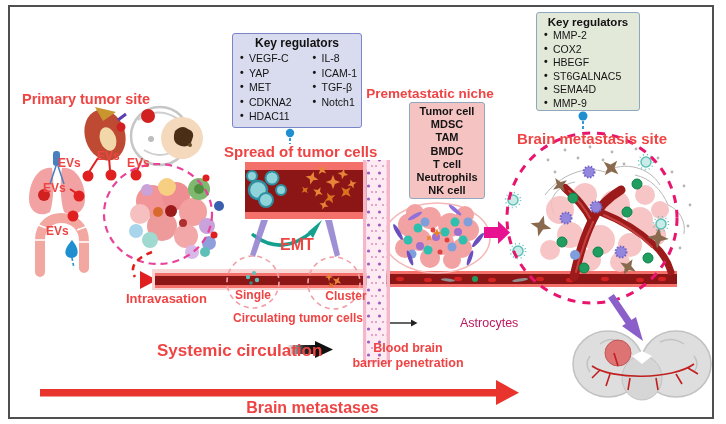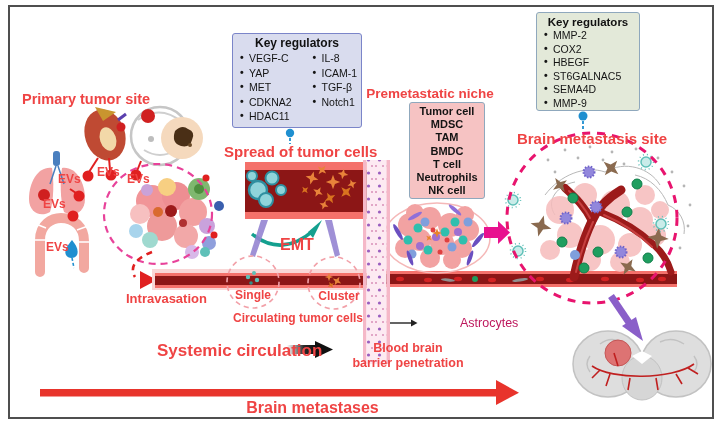--- a/index.html
+++ b/index.html
@@ -20,21 +20,21 @@
   .box-lav .cols{display:flex;}
   .box-lav .cols ul:first-child{width:57%;}
   .box-grn{left:536px;top:12px;width:104px;height:99px;background:#e3e9d9;border:1.6px solid #8fa8bd;}
   .box-grn .bt{font-size:11.5px;line-height:14px;}
   .box-grn li{font-size:10.5px;line-height:13.6px;}
   .box-pnk{left:397px;top:102px;width:76px;height:97px;background:#f6c3c3;border:1.6px solid #8fa8bd;margin-left:12px;}
   .box-pnk div{font-size:11px;font-weight:bold;line-height:13.2px;text-align:center;color:#131313;}
   .box-blu{left:32px;top:270px;width:96px;height:107px;background:#dce9f6;border:1.6px solid #5c8fd0;}
   .box-blu .bt{font-size:11.5px;line-height:14px;}
   .box-blu li{font-size:10.5px;line-height:13.1px;}
-  .ev{font-size:12px;margin-top:16px;}
+  .ev{font-size:12px;}
 </style>
 </head>
 <body>
 
 <div id="canvas">
   <div class="frame"></div>
 
   <svg class="art" width="726" height="424" viewBox="0 0 726 424">
     <defs>
       <path id="sp" d="M0,-6 L1.6,-1.6 L6,0 L1.6,1.6 L0,6 L-1.6,1.6 L-6,0 L-1.6,-1.6 Z"></path>
@@ -411,21 +411,21 @@
   <div class="t ctr" style="left:225px;top:399px;width:175px;font-size:16px;">Brain metastases</div>
 
   <div class="t ev" style="left:58px;top:156px;">EVs</div>
   <div class="t ev" style="left:97px;top:149px;">EVs</div>
   <div class="t ev" style="left:127px;top:156px;">EVs</div>
   <div class="t ev" style="left:43px;top:181px;">EVs</div>
   <div class="t ev" style="left:46px;top:224px;">EVs</div>
 
   <div class="t" style="left:126px;top:291px;font-size:13px;">Intravasation</div>
   <div class="t ctr" style="left:232px;top:288px;width:42px;font-size:12px;">Single</div>
-  <div class="t ctr" style="left:315px;top:289px;width:48px;font-size:12px;">Cluster</div>
+  <div class="t ctr" style="left:322px;top:289px;width:48px;font-size:12px;">Cluster</div>
   <div class="t ctr" style="left:228px;top:311px;width:140px;font-size:12px;">Circulating tumor cells</div>
   <div class="t" style="left:157px;top:341px;font-size:17px;">Systemic circulation</div>
   <div class="t" style="left:280px;top:236px;font-size:16px;">EMT</div>
 
   <div class="t ctr" style="left:342px;top:341px;width:132px;font-size:12.5px;line-height:14.5px;">
     <div>Blood brain</div>
     <div>barrier penetration</div>
   </div>
   <div style="position:absolute;left:420px;top:316px;font-size:12.5px;color:#be185d;margin-left:40px;">Astrocytes</div>
 

